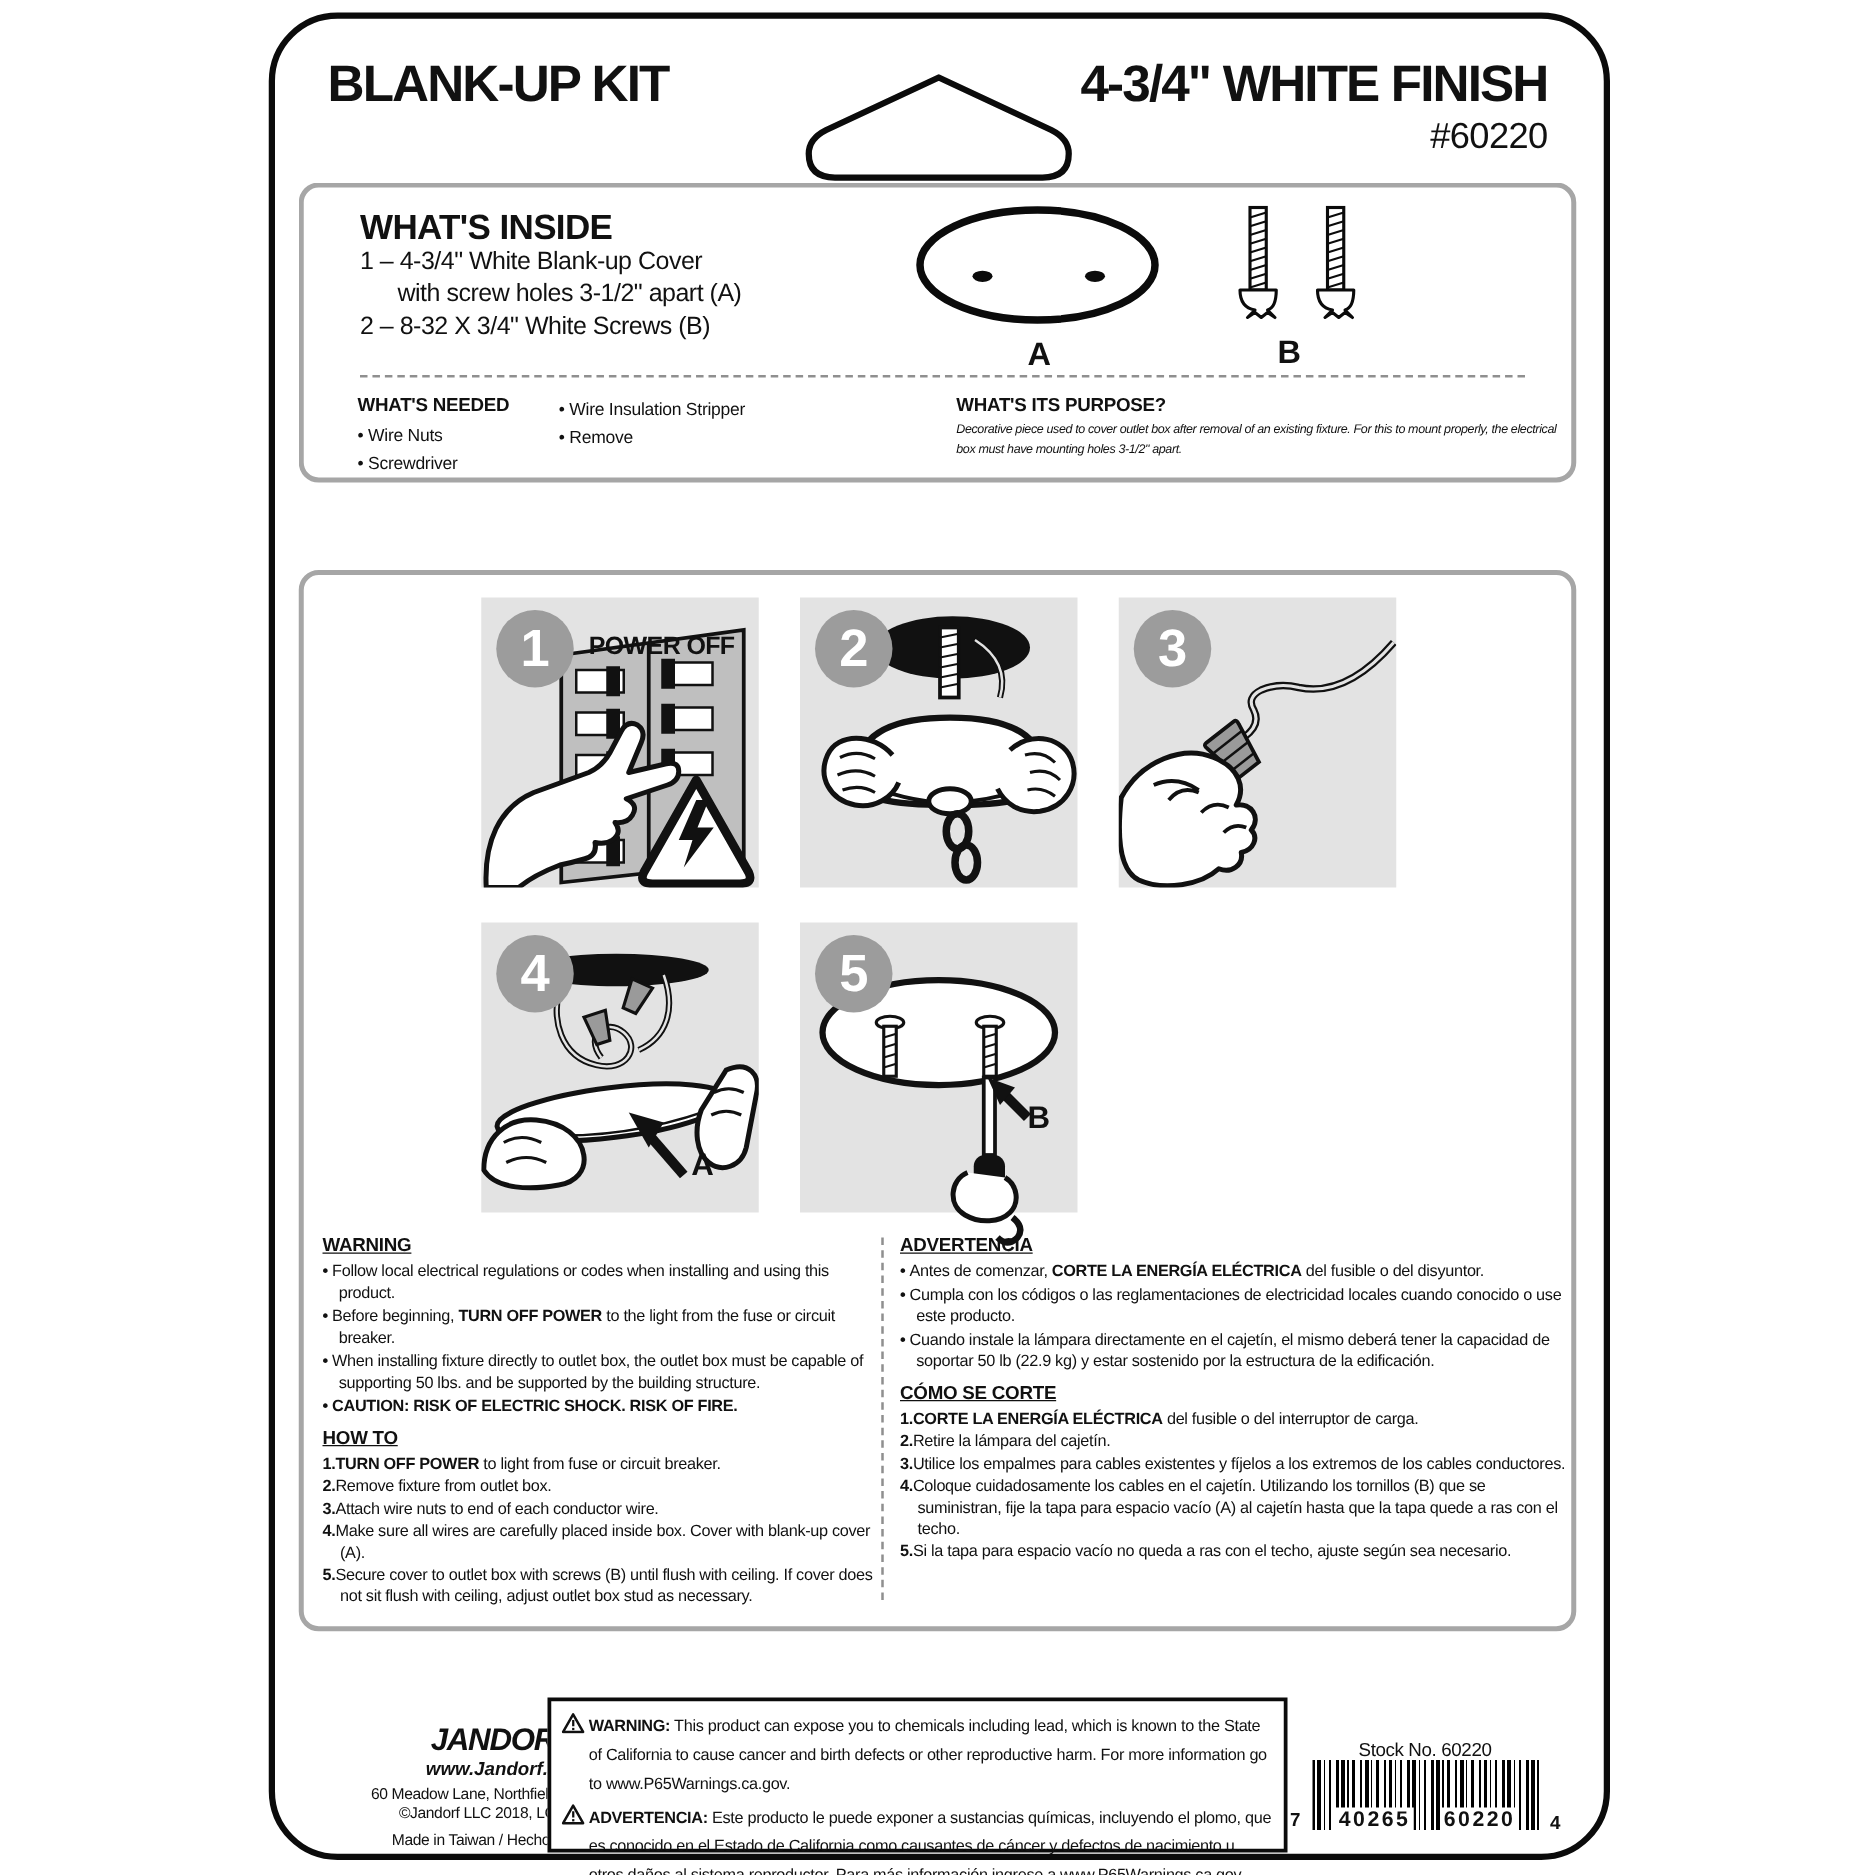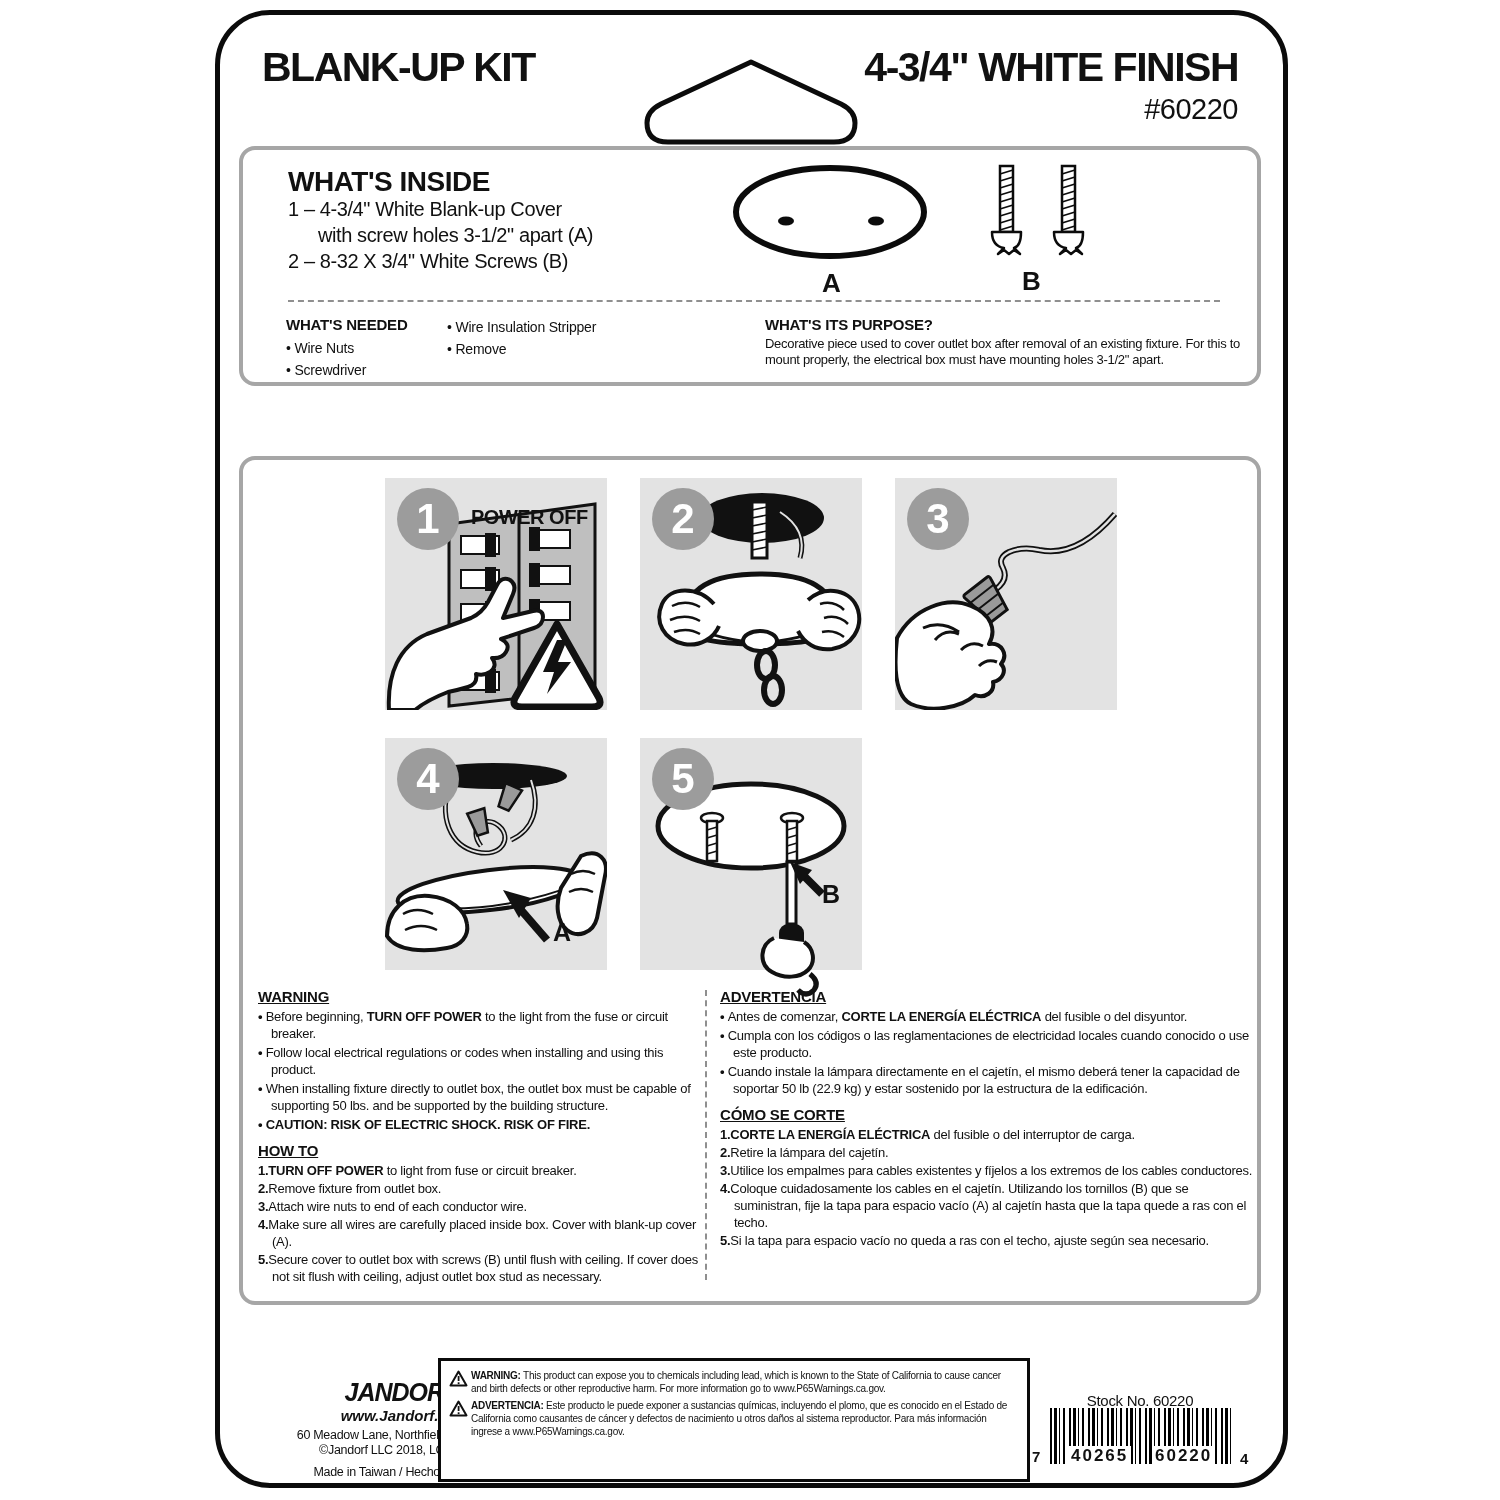--- a/index.html
+++ b/index.html
@@ -21,21 +21,21 @@
   .inside-box{left:239px;top:146px;width:1022px;height:240px;}
   .steps-box{left:239px;top:456px;width:1022px;height:849px;}
   .wi-head{left:288px;top:166px;font-size:28px;font-weight:bold;letter-spacing:-0.5px;}
   .wi-items{left:288px;top:196px;font-size:20px;line-height:26px;letter-spacing:-0.4px;}
   .wi-indent{padding-left:30px;}
   .part-label{font-size:26px;font-weight:bold;}
   .dash-h{left:288px;top:300px;width:932px;border-top:2px dashed #8f8f8f;height:0;}
   .need-head,.purp-head{font-size:15px;font-weight:bold;letter-spacing:-0.2px;}
   .need-list{font-size:14px;line-height:22px;letter-spacing:-0.2px;}
   .blt::before{content:"• ";}
-  .purp-text{font-size:13px;line-height:16px;letter-spacing:-0.3px;width:492px;}
+  .purp-text{font-size:10px;line-height:16px;letter-spacing:-0.3px;width:492px;font-style:italic;}
   .panel{width:222px;height:232px;background:#e3e3e3;}
   .step-circle{
     width:62px;height:62px;border-radius:50%;background:#9c9c9c;color:#fff;
     font-size:42px;font-weight:bold;display:flex;align-items:center;justify-content:center;
     position:absolute;left:12px;top:10px;z-index:3;
   }
   .power-off{position:absolute;left:86px;top:28px;font-size:20px;font-weight:bold;letter-spacing:-0.5px;z-index:3;}
   .illus{position:absolute;left:0;top:0;z-index:2;}
   .step-label{font-size:25px;font-weight:bold;z-index:4;}
   .col{font-size:13px;letter-spacing:-0.25px;line-height:17px;}
@@ -47,21 +47,21 @@
   .dash-v{left:705px;top:990px;height:290px;width:0;border-left:2px dashed #8f8f8f;}
   .brand-block{left:245px;top:1378px;width:320px;text-align:center;}
   .brand-logo{font-size:25px;font-weight:bold;font-style:italic;letter-spacing:-1px;}
   .brand-reg{font-size:11px;vertical-align:super;}
   .brand-url{font-size:15px;font-weight:bold;font-style:italic;margin-top:0px;}
   .brand-small{font-size:12.5px;line-height:15px;letter-spacing:-0.3px;margin-top:4px;}
   .brand-made{margin-top:7px;font-size:12.5px;letter-spacing:-0.3px;}
   .p65-box{left:438px;top:1358px;width:592px;height:124px;border:3px solid #0b0b0b;box-sizing:border-box;padding:8px 10px 0 8px;background:#fff;}
   .p65-item{display:flex;margin-bottom:4px;}
   .p65-icon{flex:0 0 22px;padding-top:1px;}
-  .p65-text{font-size:10px;line-height:13px;letter-spacing:-0.25px;}
+  .p65-text{font-size:13px;line-height:23px;letter-spacing:-0.25px;}
   .bc-stock{left:1040px;top:1392px;width:200px;text-align:center;font-size:15px;letter-spacing:-0.3px;}
   .bc-bars{
     left:1050px;top:1408px;width:182px;height:56px;
     background:repeating-linear-gradient(90deg,#000 0 2px,#fff 2px 4px,#000 4px 7px,#fff 7px 9px,#000 9px 10px,#fff 10px 13px,#000 13px 15px,#fff 15px 19px);
   }
   .bc-digit{font-size:15px;font-weight:bold;}
   .bc-group{font-size:17px;font-weight:bold;letter-spacing:2px;background:#fff;padding:0 3px;}
   b{font-weight:bold;}
 </style>
 </head>
@@ -273,22 +273,22 @@
     <g>
       <line x1="182" y1="156" x2="162" y2="136" stroke="#111" stroke-width="8"></line>
       <polygon points="150,124 172,132 160,146" fill="#111"></polygon>
     </g>
   </svg>
   <span class="abs step-label" style="left:182px;top:142px;">B</span>
 </div>
 
 <div class="abs col" style="left:258px;top:988px;width:452px;">
   <p class="colhead">WARNING</p>
+  <div class="wb">Follow local electrical regulations or codes when installing and using this product.</div>
   <div class="wb"><span>Before beginning, </span><b>TURN OFF POWER</b><span> to the light from the fuse or circuit breaker.</span></div>
-  <div class="wb">Follow local electrical regulations or codes when installing and using this product.</div>
   <div class="wb">When installing fixture directly to outlet box, the outlet box must be capable of supporting 50 lbs. and be supported by the building structure.</div>
   <div class="wb"><b>CAUTION: RISK OF ELECTRIC SHOCK. RISK OF FIRE.</b></div>
 
   <p class="colhead gaphead">HOW TO</p>
   <div class="wn"><b>1.</b><b>TURN OFF POWER</b><span> to light from fuse or circuit breaker.</span></div>
   <div class="wn"><b>2.</b><span>Remove fixture from outlet box.</span></div>
   <div class="wn"><b>3.</b><span>Attach wire nuts to end of each conductor wire.</span></div>
   <div class="wn"><b>4.</b><span>Make sure all wires are carefully placed inside box. Cover with blank-up cover (A).</span></div>
   <div class="wn"><b>5.</b><span>Secure cover to outlet box with screws (B) until flush with ceiling. If cover does not sit flush with ceiling, adjust outlet box stud as necessary.</span></div>
 </div>

